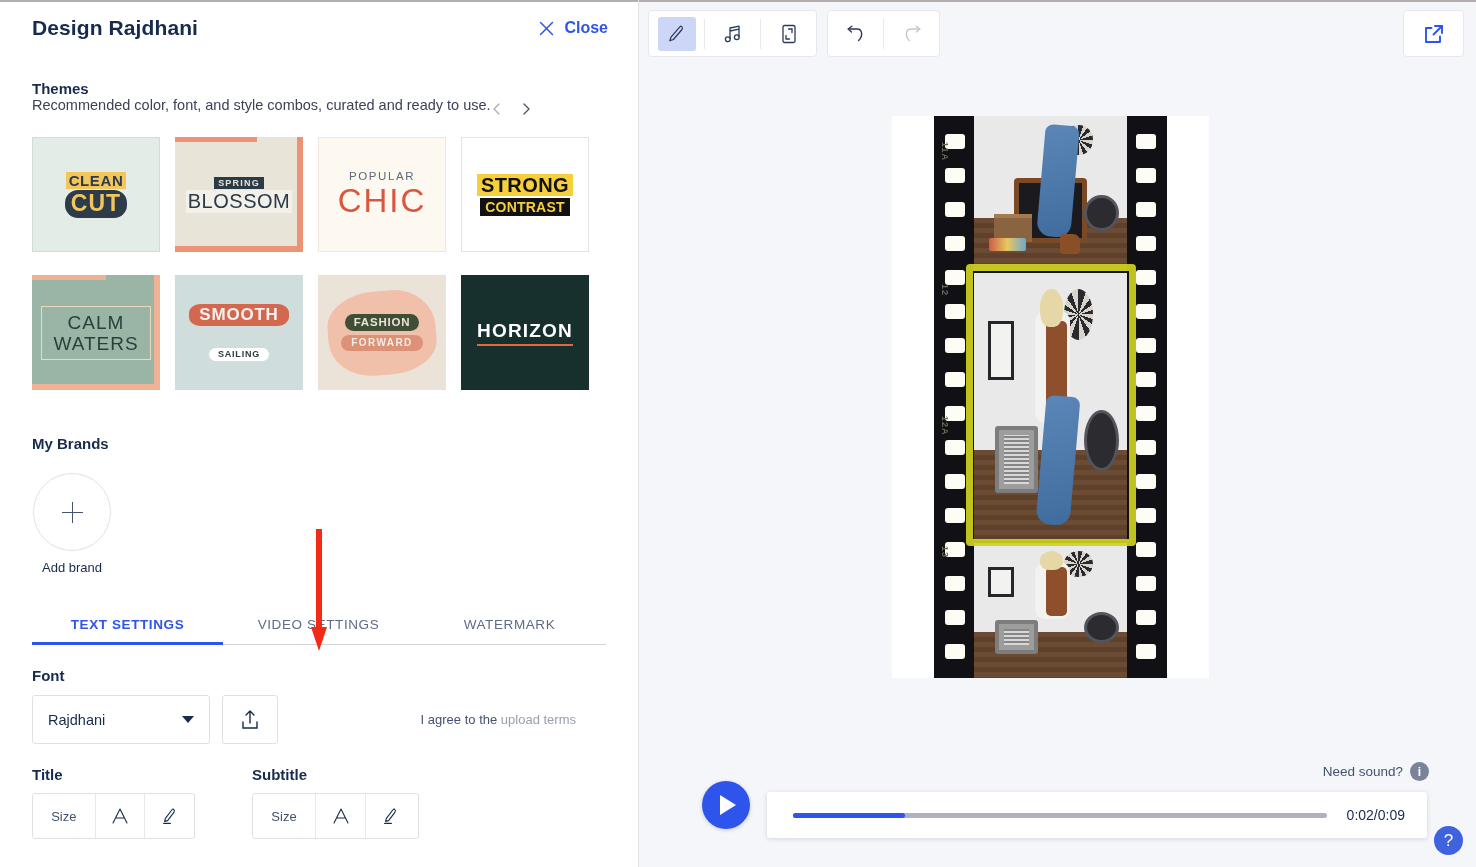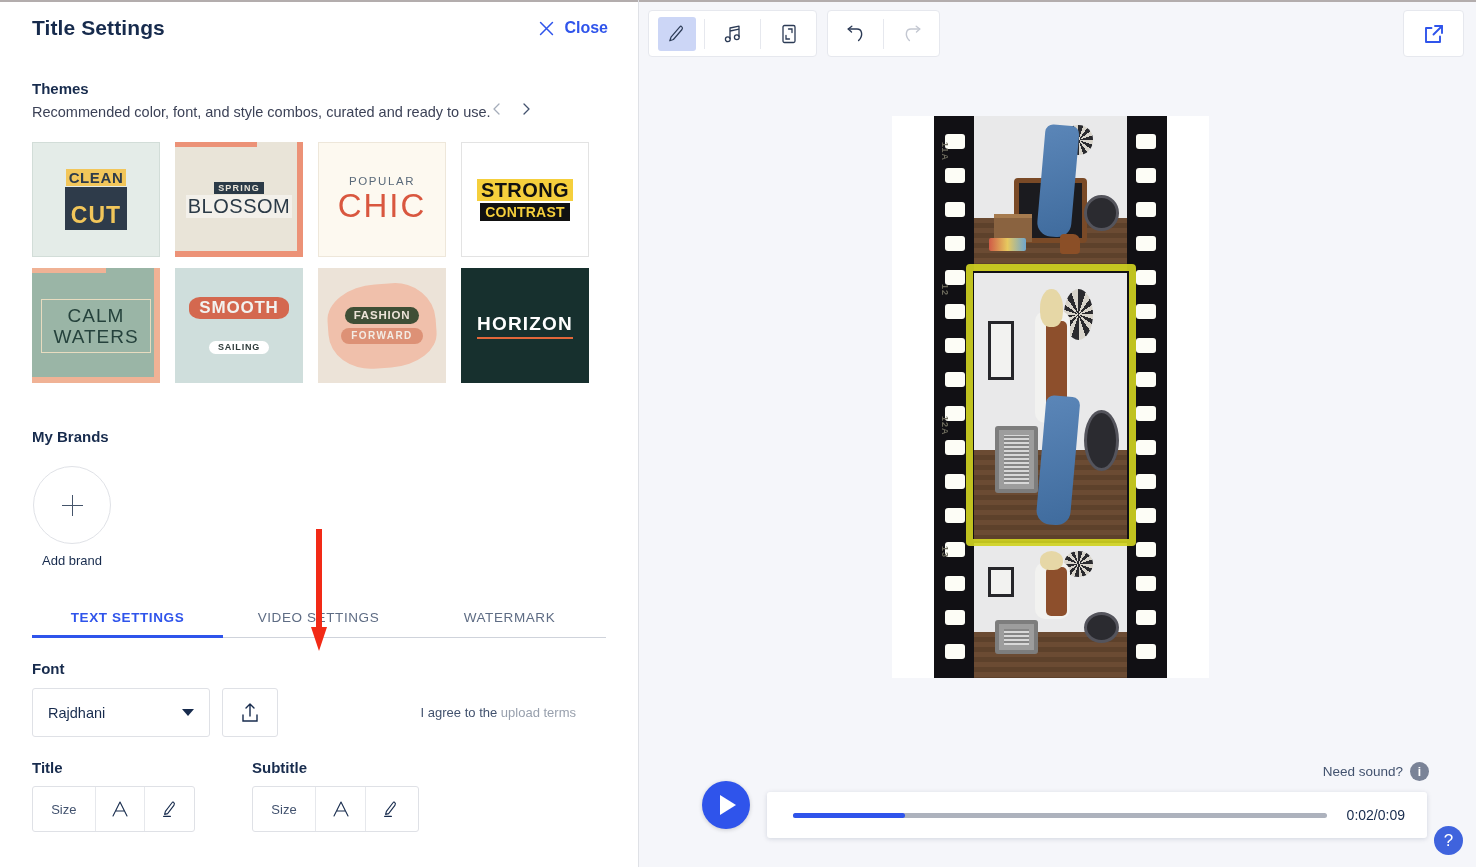--- a/index.html
+++ b/index.html
@@ -31,45 +31,45 @@
     color: #2f54eb; font-size: 16px; font-weight: 700; cursor: pointer;
   }
   .close-x { width: 17px; height: 17px; display: block; }
 
   .section { padding: 0 32px; }
   .sec-title { font-size: 15px; font-weight: 700; color: #172b4d; }
   .sec-sub { font-size: 14.5px; color: #3c4257; font-weight: 400; }
   .themes-head { display: flex; align-items: flex-start; }
   .themes-head-left { }
   #themes-title { margin-top: 40px; }
-  #themes-desc { margin-top: 7px; }
+  #themes-desc { }
   .nav-arrows { display: flex; gap: 17px; margin-top: 63px; padding-right: 12px; }
   .nav-arrow { width: 12px; height: 12px; cursor: pointer; }
   .nav-arrow svg { display: block; }
 
   .theme-grid {
     display: grid;
     grid-template-columns: repeat(4, 128px);
-    gap: 11px 15px;
+    gap: 23px 15px;
     margin-top: 22px;
   }
   .theme-card {
     width: 128px; height: 115px;
     position: relative; cursor: pointer;
     display: flex; align-items: center; justify-content: center;
     overflow: hidden;
   }
   .tc-inner { display:flex; flex-direction: column; align-items: center; justify-content: center; }
 
   
   .t-clean { background: #e4ece8; border: 1px solid #d2ddd8; }
   .t-clean .l1 { background:#f2c65a; color:#2e3b4a; font-weight:800; font-size:15px;
                  letter-spacing:.6px; padding: 0 3px; line-height: 17px; }
   .t-clean .l2 { background:#2e3b4a; color:#f2c65a; font-weight:800; font-size:23px;
-                 letter-spacing:1px; padding: 16px 6px 2px; line-height: 25px; margin-top:1px; }
+                 letter-spacing:1px; padding: 1px 6px 2px; line-height: 25px; margin-top:1px;border-radius:13px; }
 
   
   .t-spring { background:#e9e4d8; }
   .t-spring .bl-top { position:absolute; left:0; top:0; height:5px; width:64%; background:#ec9277; }
   .t-spring .bl-right { position:absolute; right:0; top:0; width:6px; height:100%; background:#ec9277; }
   .t-spring .bl-bot { position:absolute; left:0; bottom:0; height:6px; width:100%; background:#ec9277; }
   .t-spring .s1 { background:#2b3a47; color:#e9e4d8; font-size:9px; font-weight:800;
                   letter-spacing:1.2px; padding:1px 4px; line-height:10px; }
   .t-spring .s2 { color:#2b3a47; font-size:20px; font-weight:400; letter-spacing:.5px;
                   background:#f3f0ea; padding:0 2px; line-height:23px; margin-top:1px; }
@@ -284,21 +284,21 @@
 </style>
 </head>
 <body>
 
 <div class="app">
 
   <div class="panel">
     <div class="panel-topline"></div>
 
     <div class="panel-header">
-      <div class="panel-title">Title Settings</div>
+      <div class="panel-title">Design Rajdhani</div>
       <div class="close-btn">
         <svg class="close-x" viewBox="0 0 20 20">
           <path d="M3 3 L17 17 M17 3 L3 17" stroke="#2f54eb" stroke-width="1.8" fill="none" stroke-linecap="round"></path>
         </svg>
         <span>Close</span>
       </div>
     </div>
 
     <div class="section">
       <div class="themes-head">

